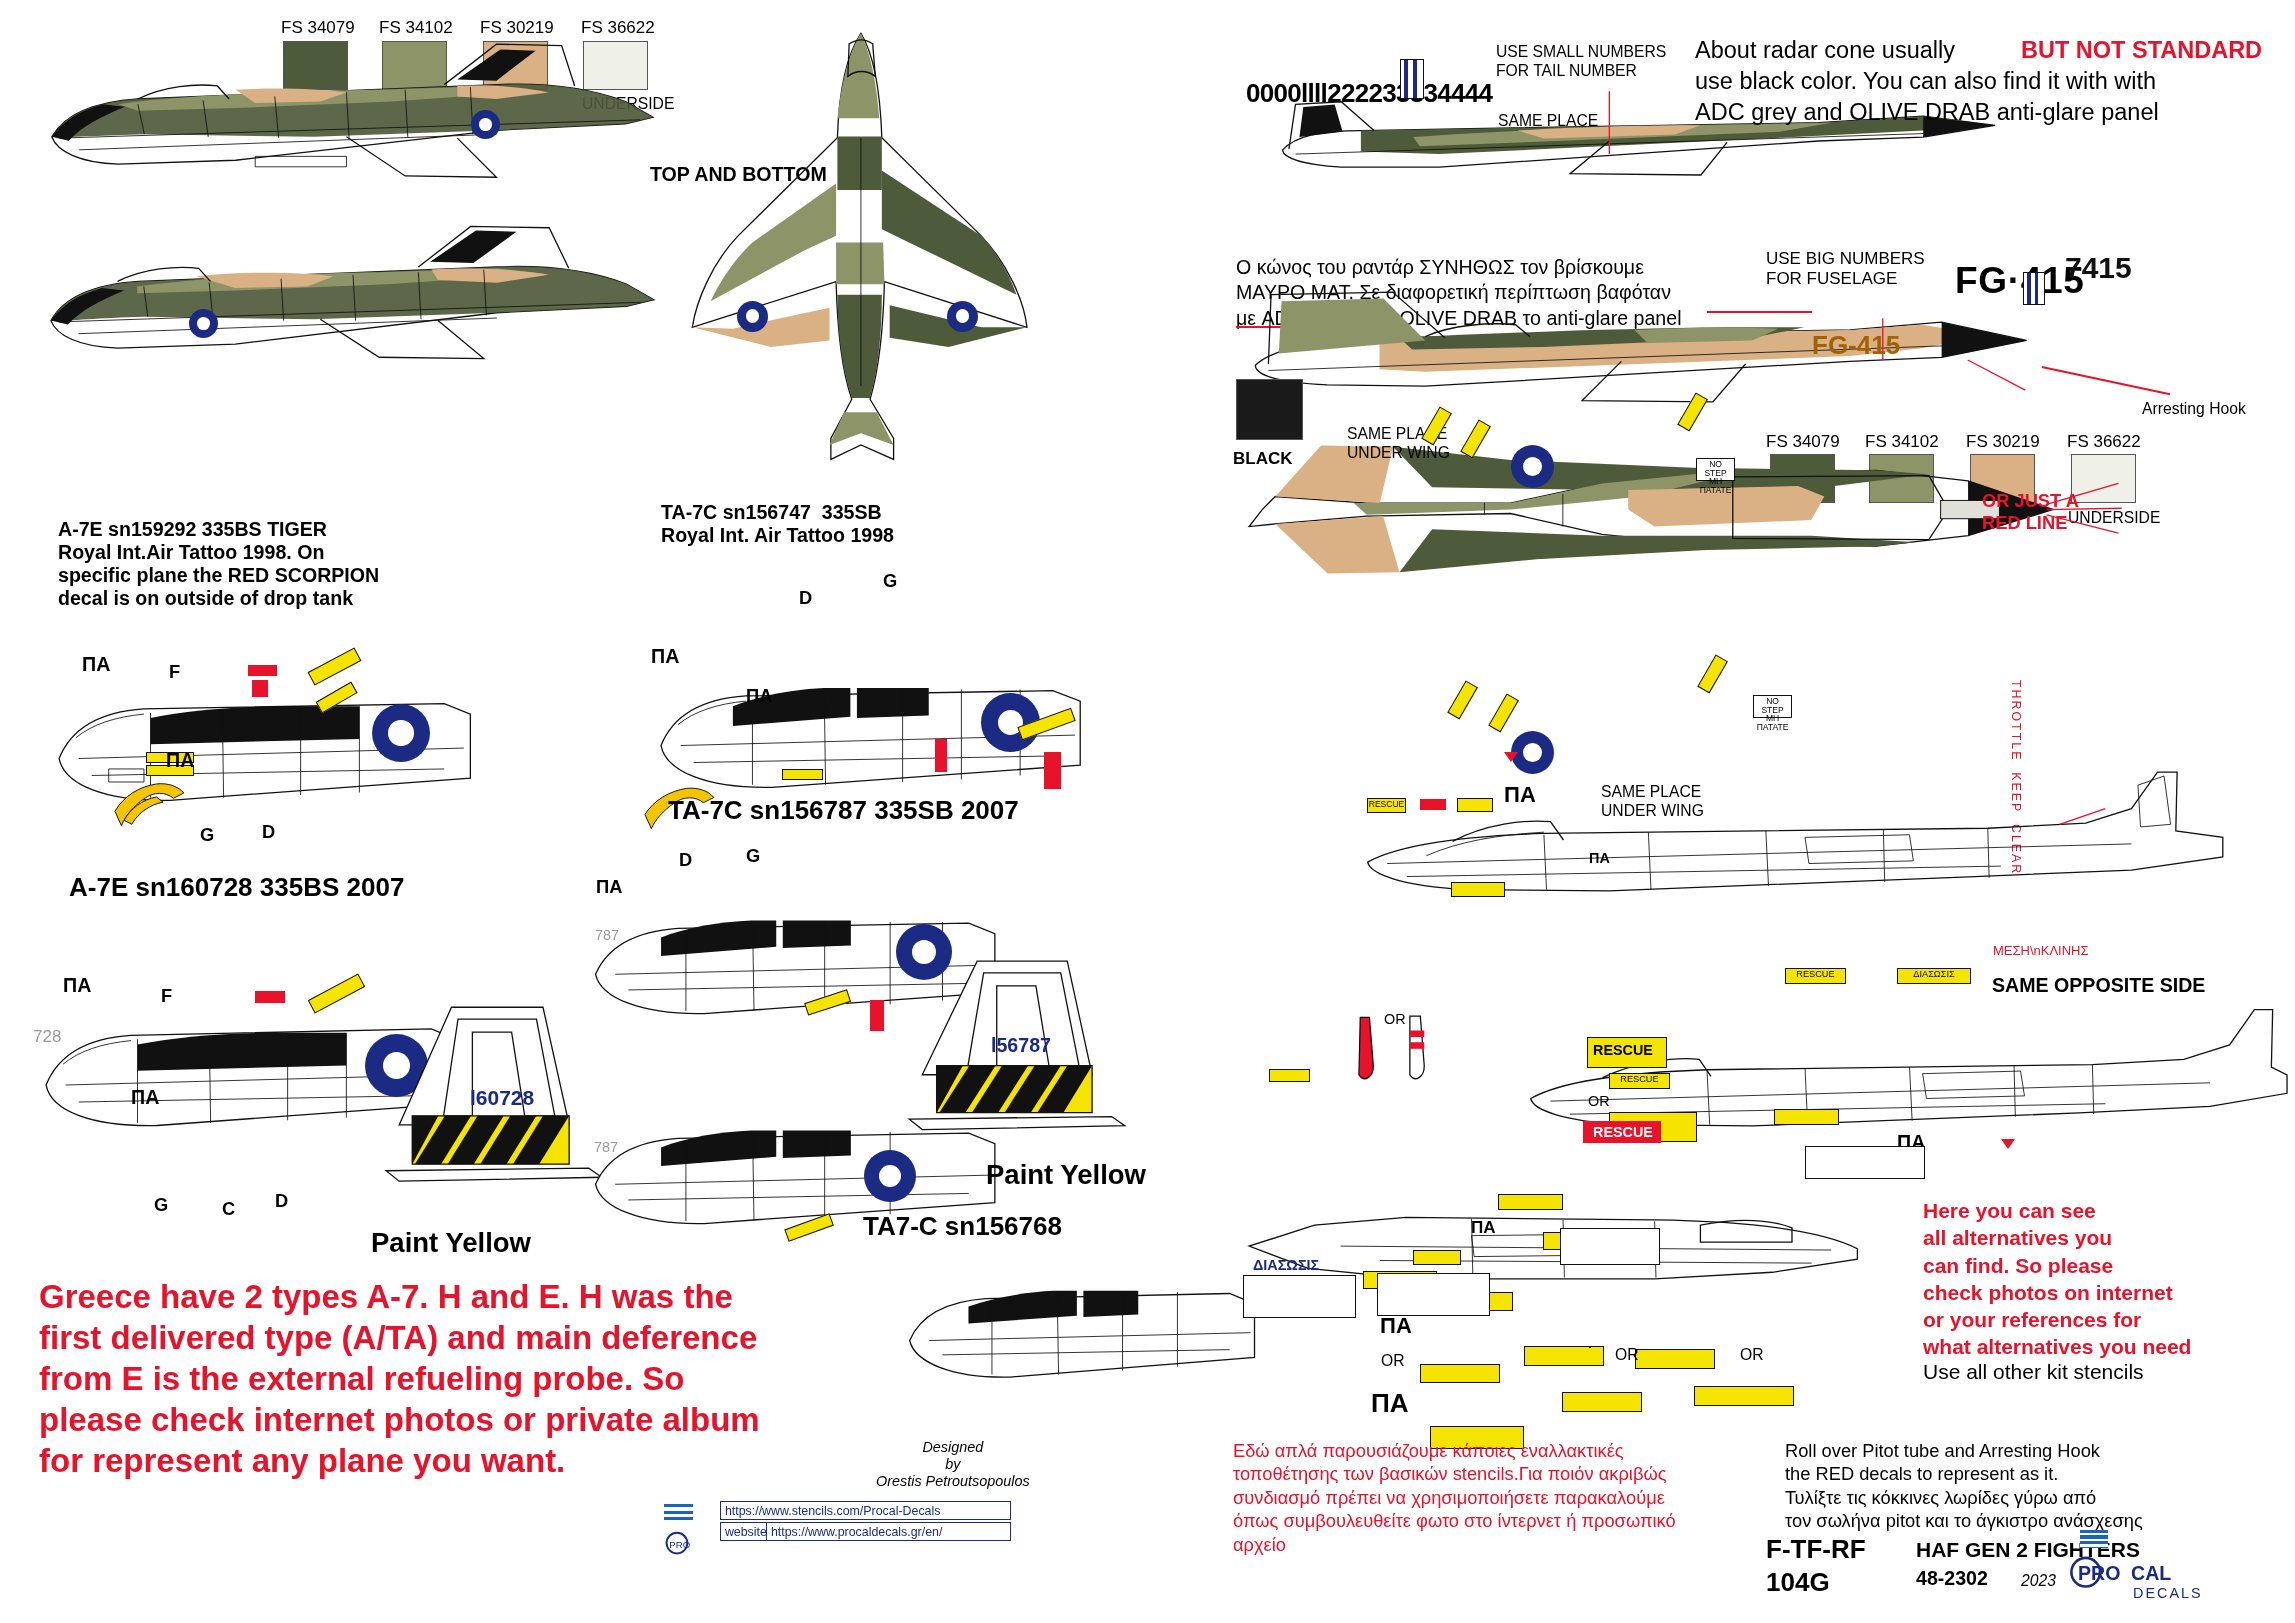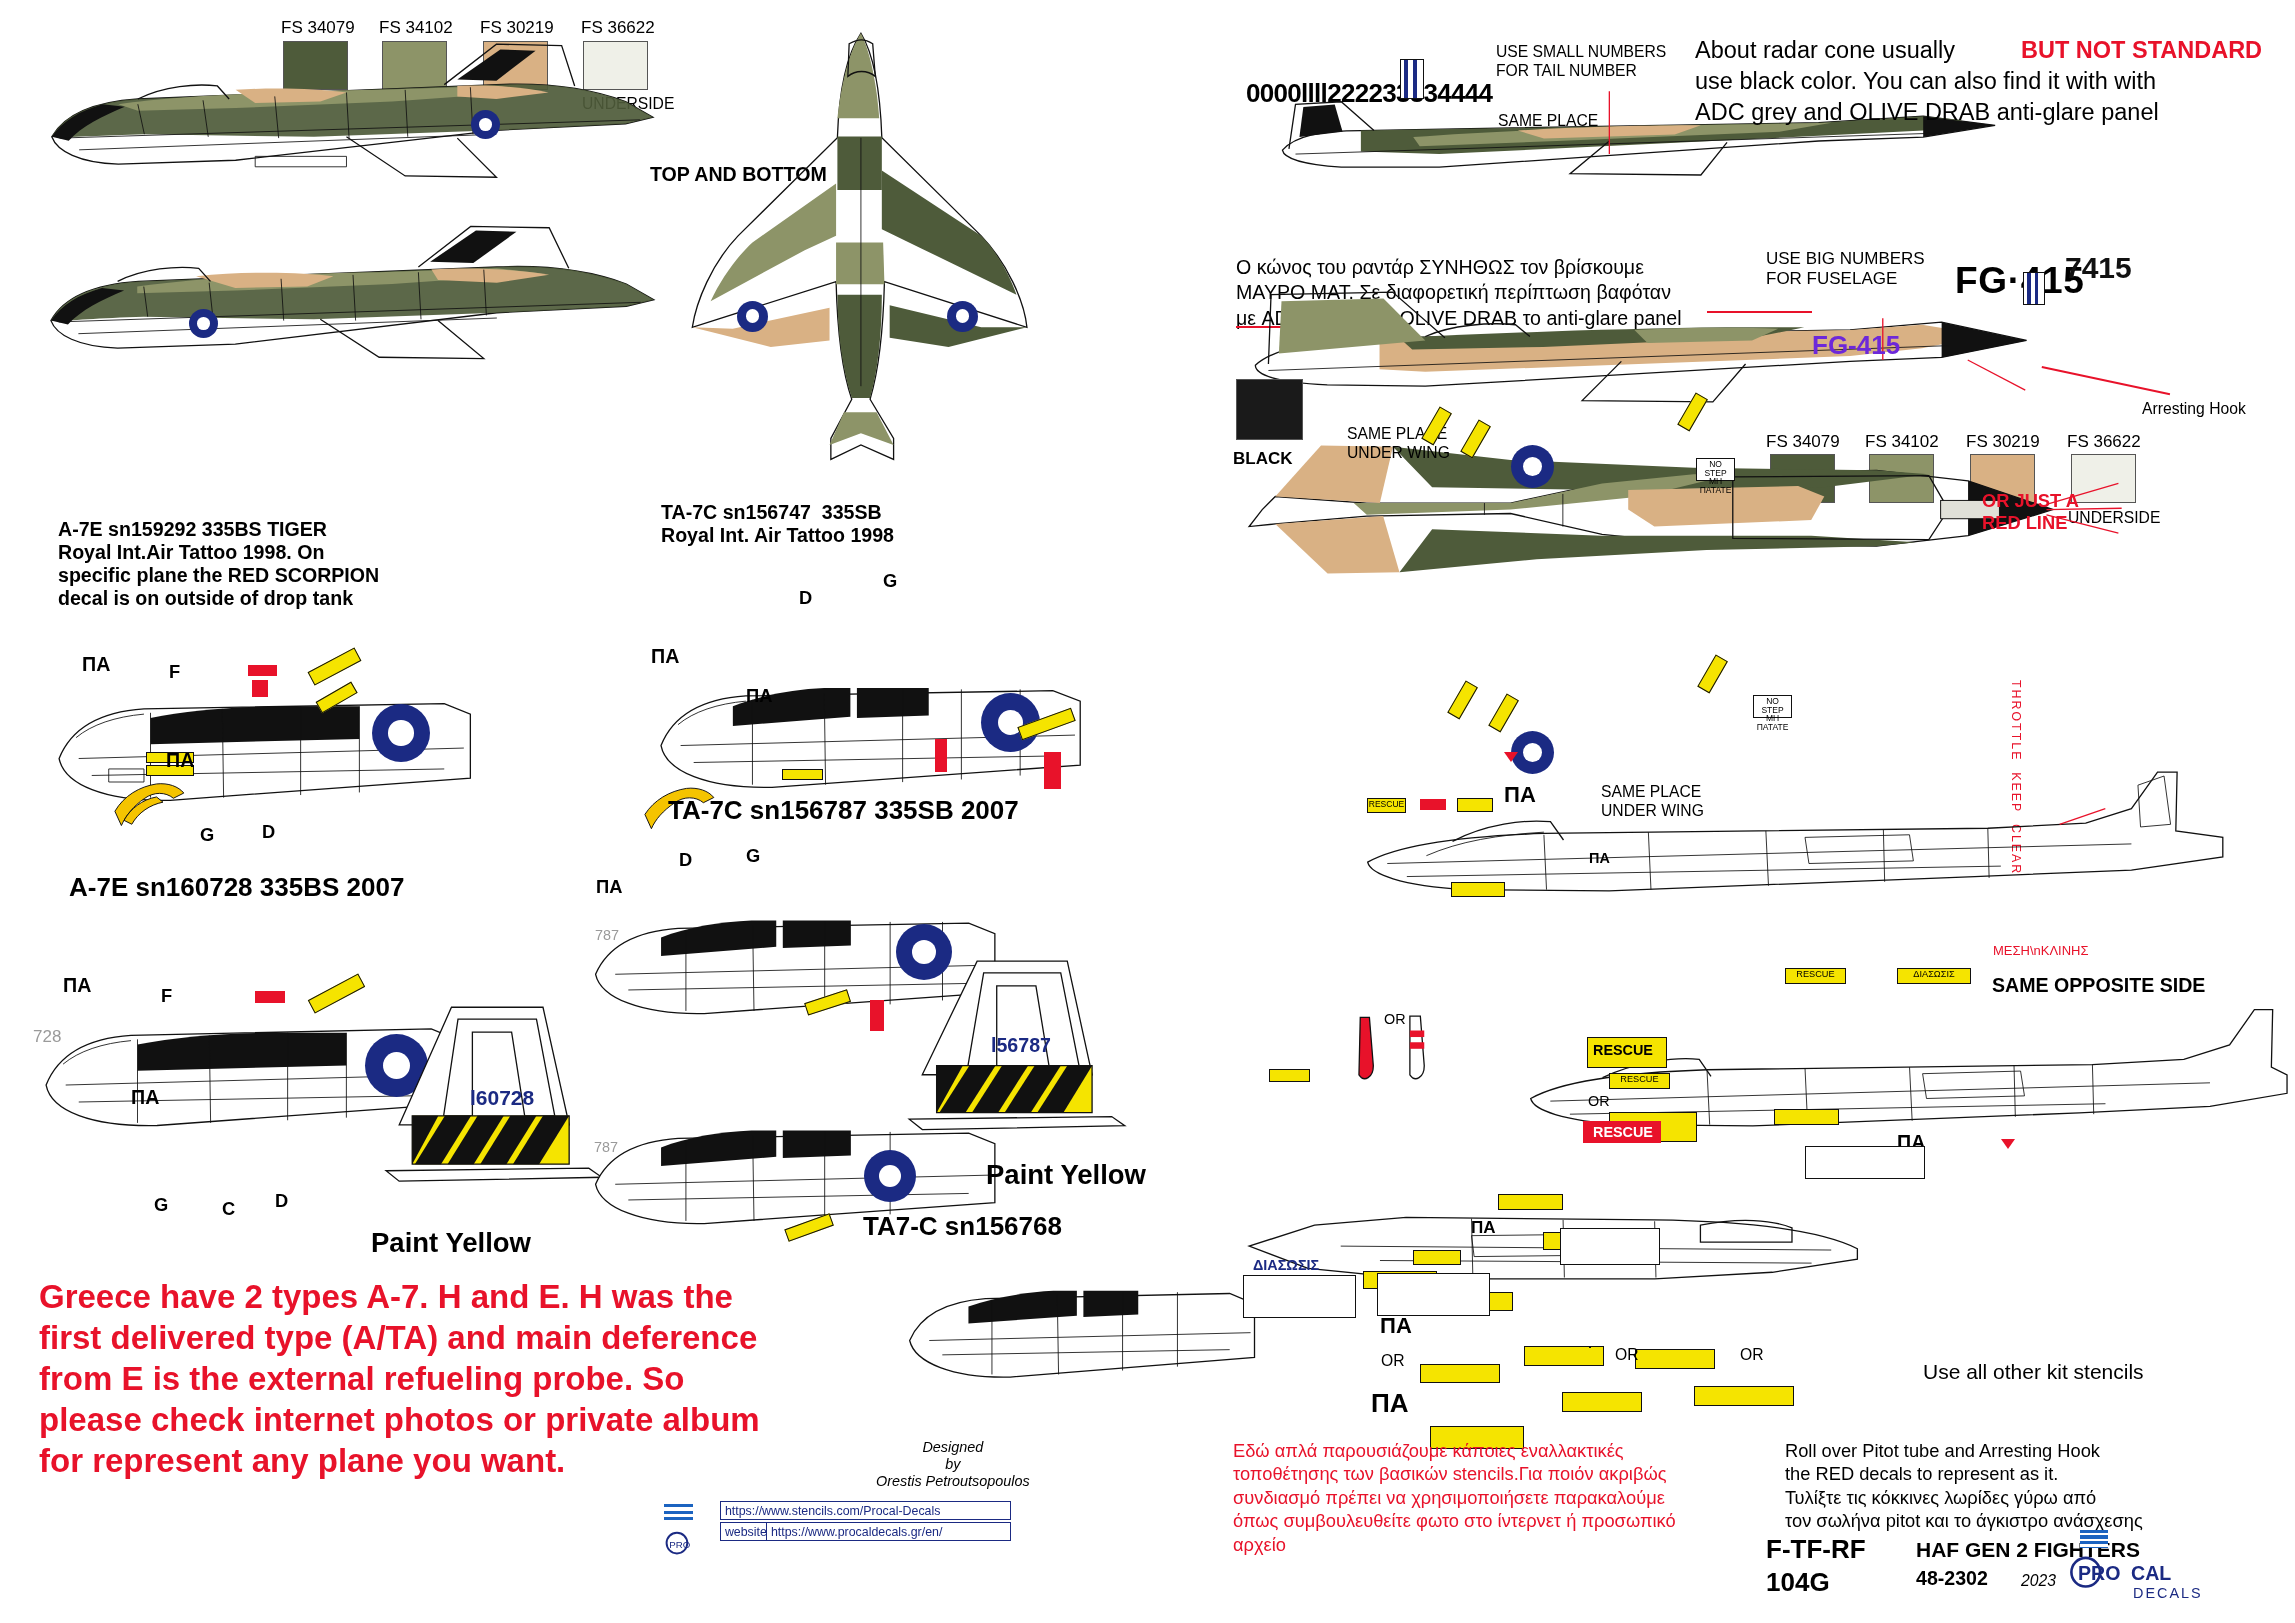--- a/index.html
+++ b/index.html
@@ -335,21 +335,21 @@
       <path class="pl" d="M60,156 L64,50 L250,46 L330,116" fill="#4e5b3a"></path>
       <path d="M76,140 L80,60 L236,56 L300,120 Z" fill="#8d9468"></path>
       <path class="pl" d="M600,152 L540,212 L740,214 L790,156" fill="#d9b184"></path>
       <path class="plt" d="M60,166 L1100,128"></path>
       <path class="plr" d="M1000,86 L1000,150"></path>
       <path class="plr" d="M1130,150 L1218,196"></path>
       <path class="pl" d="M300,114 C340,96 400,92 438,96 L460,114" fill="#9fd8e6"></path>
     </svg>
   </div>
   <div class="txt bold" style="left:2065px;top:250px;font-size:30px;color:#111;">7415</div>
-  <div class="txt bold" style="left:1812px;top:330px;font-size:26px;color:#6d28d9;">FG-415</div>
+  <div class="txt bold" style="left:1812px;top:330px;font-size:26px;color:#a16207;">FG-415</div>
   <div class="chip" style="left:2023px;top:272px;width:19.6px;height:31px;background:#fff;border:1.3px solid #111;">
     <div class="abs" style="left:3.3px;top:0;width:3.3px;height:31px;background:#1b2a83;"></div>
     <div class="abs" style="left:10.5px;top:0;width:3.3px;height:31px;background:#1b2a83;"></div>
   </div>
   <div class="txt" style="left:2142px;top:400px;font-size:15.7px;">Arresting Hook</div>
   <div class="leader" style="left:2042px;top:366px;width:131px;height:2px;transform:rotate(12deg);"></div>
 
   <div class="sw" style="left:1236px;top:379px;width:65px;height:59px;background:#1a1a1a;"></div>
   <div class="txt bold" style="left:1233px;top:449px;font-size:17px;">BLACK</div>
 
@@ -486,20 +486,26 @@
     <svg width="131" height="111" viewBox="0 0 200 170">
       <path d="M20,16 L34,16 L40,90 C40,108 26,116 18,104 Z" fill="#e8122a"></path>
       <path class="pl" d="M20,16 L34,16 L40,90 C40,108 26,116 18,104 Z"></path>
       <path class="pl" d="M96,14 L112,14 L118,90 C118,108 104,116 96,104 Z" fill="#fff"></path>
       <rect x="96" y="36" width="22" height="10" fill="#e8122a"></rect>
       <rect x="96" y="54" width="22" height="10" fill="#e8122a"></rect>
     </svg>
   </div>
   <div class="txt" style="left:1384px;top:1011px;font-size:14.4px;">OR</div>
 
+  <div class="txt bold red" style="left:1923px;top:1197px;font-size:21px;line-height:1.3;">Here you can see
+all alternatives you
+can find. So please
+check photos on internet
+or your references for
+what alternatives you need</div>
   <div class="txt" style="left:1923px;top:1360px;font-size:21px;">Use all other kit stencils</div>
 
   <div class="txt" style="left:1785px;top:1439px;font-size:18.3px;line-height:1.28;">Roll over Pitot tube and Arresting Hook
 the RED decals to represent as it.
 Τυλίξτε τις κόκκινες λωρίδες γύρω από
 τον σωλήνα pitot και το άγκιστρο ανάσχεσης</div>
   <div class="txt red" style="left:1233px;top:1439px;font-size:18.3px;line-height:1.28;">Εδώ απλά παρουσιάζουμε κάποιες εναλλακτικές
 τοποθέτησης των βασικών stencils.Για ποιόν ακριβώς
 συνδιασμό πρέπει να χρησιμοποιήσετε παρακαλούμε
 όπως συμβουλευθείτε φωτο στο ίντερνετ ή προσωπικό

